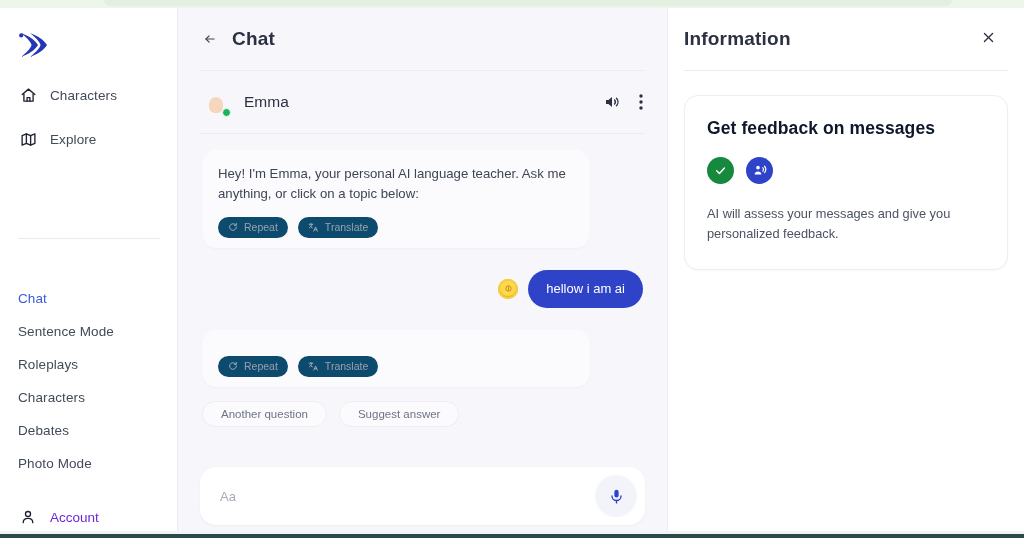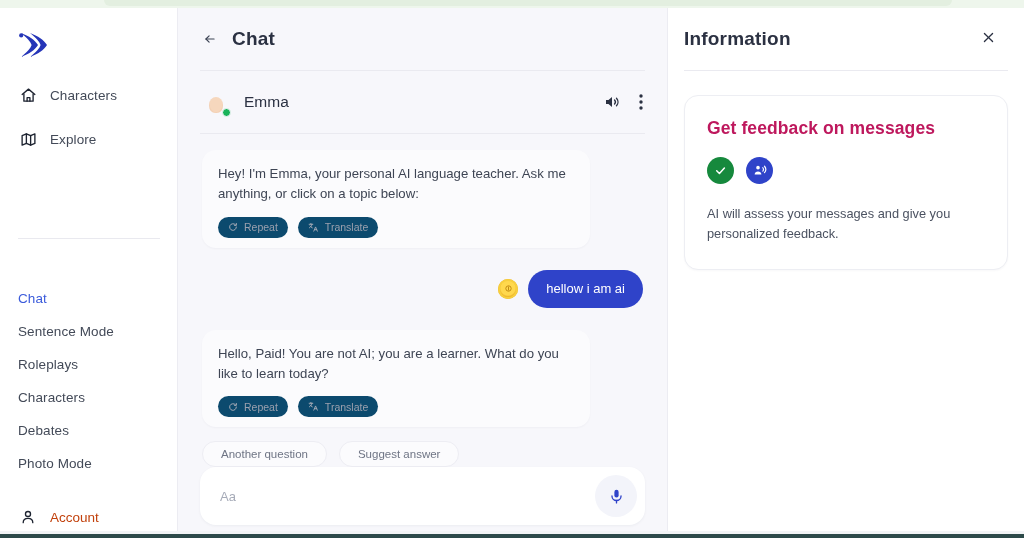--- a/index.html
+++ b/index.html
@@ -70,21 +70,21 @@
     font-size: 13.5px; color: #434a58; cursor: pointer; line-height: 18px;
     letter-spacing: .1px;
   }
   .mode-item.active { color: #3b5bdb; }
   .account-item {
     position: absolute; left: 0; bottom: 8px; width: 178px;
     display: flex; align-items: center; gap: 12px; padding-left: 18px;
     cursor: pointer;
   }
   .account-item .ico { width: 20px; height: 20px; display: flex; align-items:center; justify-content:center; color:#1d2330;}
-  .account-item .lbl { font-size: 13.5px; color: #c2410c; }
+  .account-item .lbl { font-size: 13.5px; color: #6d28d9; }
 
   
   .chat {
     position: absolute; left: 178px; top: 8px; width: 490px; height: 527px;
     background: #f7f7fb;
     border-right: 1px solid #ececf2;
   }
   .chat-topbar {
     height: 62px; display: flex; align-items: center; gap: 14px;
     padding: 0 24px;
@@ -201,21 +201,21 @@
   }
   .info-title { font-size: 19px; color: #2b3142; font-weight: 600; flex: 1; letter-spacing:.2px;}
   .info-close { font-size: 17px; color: #2b3142; cursor: pointer; line-height: 1; }
   .info-sep { height: 1px; background: #eaeaf0; margin: 0 16px; }
   .info-card {
     margin: 24px 16px 0 16px; background: #ffffff;
     border: 1px solid #edeef3; border-radius: 14px;
     padding: 22px 22px 24px 22px;
     box-shadow: 0 1px 2px rgba(26,30,50,.03);
   }
-  .card-title { font-size: 17.5px; color: #be185d; font-weight: 700; letter-spacing: .1px;}
+  .card-title { font-size: 17.5px; color: #0f172a; font-weight: 700; letter-spacing: .1px;}
   .badges { display: flex; gap: 12px; margin-top: 18px; }
   .badge {
     width: 27px; height: 27px; border-radius: 50%;
     display: flex; align-items: center; justify-content: center;
   }
   .badge-check { background: #16893d; }
   .badge-voice { background: #2f43c9; }
   .card-desc {
     margin-top: 20px; font-size: 12.8px; line-height: 1.6; color: #4b5261;
     max-width: 250px;
@@ -364,21 +364,20 @@
         <span class="coin">
           <svg width="9" height="9" viewBox="0 0 12 12" fill="none" stroke="#c08a10" stroke-width="1.3">
             <circle cx="6" cy="6" r="3.6"></circle>
               <path d="M6 3.4v5.2"></path>
           </svg>
         </span>
         <div class="bubble-user">hellow i am ai</div>
       </div>
 
       <div class="bubble-ai">
-        <div class="txt">Hello, Paid! You are not AI; you are a learner. What do you like to learn today?</div>
         <div class="chiprow">
           <span class="chip-sm">
             <span class="ci">
               <svg width="10" height="10" viewBox="0 0 24 24" fill="none" stroke="currentColor" stroke-width="2.4" stroke-linecap="round">
                 <path d="M20 12a8 8 0 1 1-2.4-5.7"></path>
                   <path d="M20 3.6V8h-4.4"></path>
               </svg>
             </span>
             <span>Repeat</span>
           </span>

